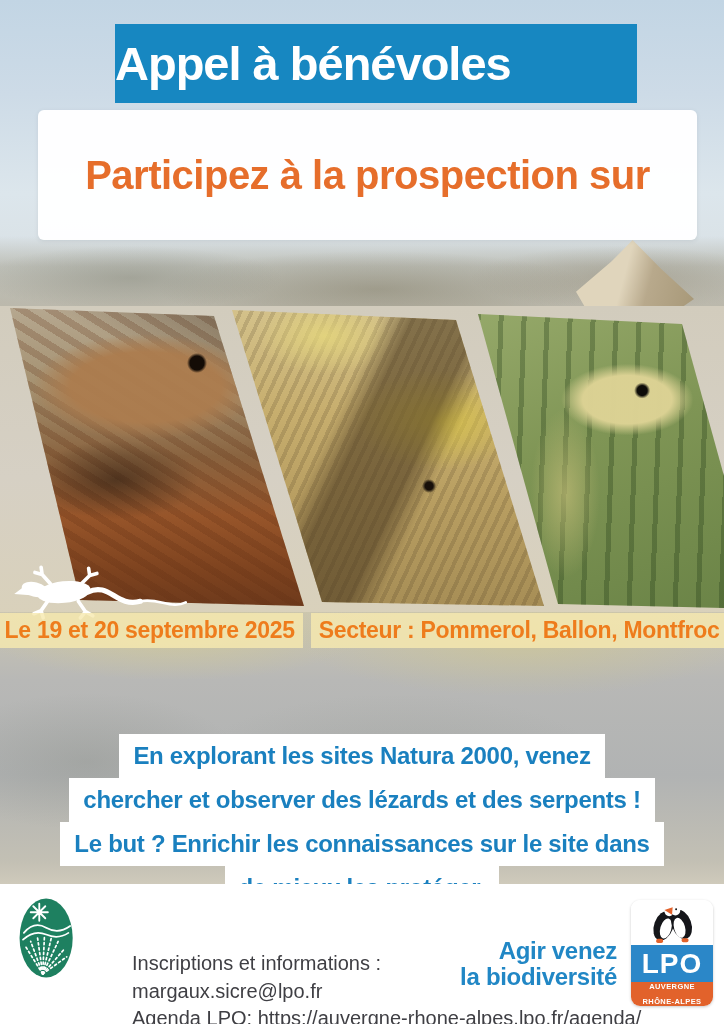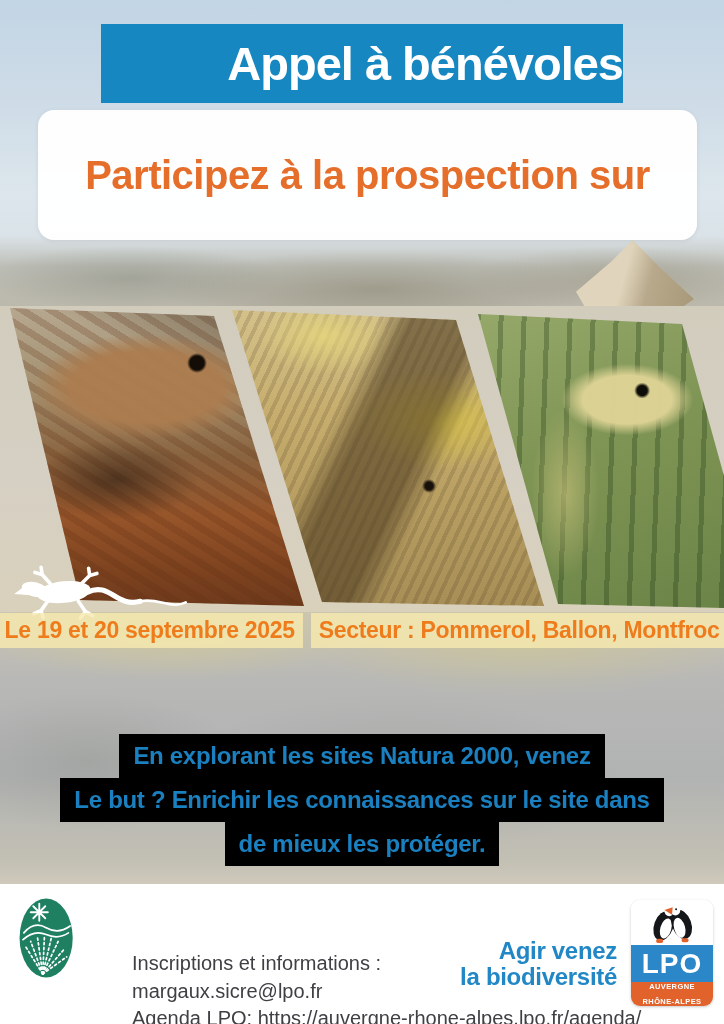--- a/index.html
+++ b/index.html
@@ -26,27 +26,27 @@
     background:linear-gradient(180deg,#d2ccbd 0%,#d6d0c4 55%,#d9d1bb 100%);}
   .bg-veg{position:absolute;left:0;top:612px;width:724px;height:272px;
     background:
       radial-gradient(ellipse 38% 26% at 24% 7%, rgba(216,206,140,.55), rgba(216,206,140,0) 70%),
       radial-gradient(ellipse 44% 30% at 72% 10%, rgba(212,202,136,.5), rgba(212,202,136,0) 70%),
       radial-gradient(ellipse 30% 35% at 12% 55%, rgba(110,115,105,.22), rgba(110,115,105,0) 72%),
       radial-gradient(ellipse 40% 40% at 55% 60%, rgba(125,130,118,.2), rgba(125,130,118,0) 75%),
       linear-gradient(180deg,#cac5b2 0%,#b8b8b6 25%,#b1b3b3 60%,#c3c0b4 92%,#cfcabb 100%);}
 
   
-  .banner{position:absolute;left:101px;top:24px;width:522px;height:79px;
-    background:#1787c1;display:flex;align-items:center;justify-content:flex-end;}
+  .banner{position:absolute;left:115px;top:24px;width:522px;height:79px;
+    background:#1787c1;display:flex;align-items:center;justify-content:flex-start;}
   .banner span{color:#fff;font-size:47px;font-weight:800;letter-spacing:-1px;}
 
   
   .title-card{position:absolute;left:38px;top:110px;width:659px;height:130px;
-    background:rgba(255,255,255,.97);border-radius:16px;
+    background:rgba(255,255,255,.97);border-radius:6px;
     display:flex;flex-direction:row;align-items:center;justify-content:center;
     box-shadow:0 1px 4px rgba(80,90,100,.12);}
   .title-card div{color:#e66e2b;font-size:40px;font-weight:800;letter-spacing:-.5px;line-height:59px;white-space:nowrap;}
 
   
   .photos{position:absolute;left:0;top:306px;width:724px;height:306px;}
   .photo{position:absolute;top:0;}
   .photo--left{left:8px;width:300px;height:300px;
     clip-path:polygon(2px 2px, 206px 10px, 296px 300px, 72px 294px);
     background:
@@ -80,21 +80,21 @@
   
   .date-row{position:absolute;left:0;top:613px;width:724px;
     display:flex;justify-content:center;gap:8px;}
   .date-row span{background:rgba(247,233,176,.82);color:#ee7c1c;
     font-size:23px;font-weight:800;letter-spacing:-.3px;
     padding:4px 8px;white-space:nowrap;}
 
   
   .desc{position:absolute;left:0;top:734px;width:724px;text-align:center;}
   .desc .line{line-height:36px;}
-  .desc .line span{display:inline-block;background:#000000;color:#1a80bf;
+  .desc .line span{display:inline-block;background:#ffffff;color:#1a80bf;
     font-size:24px;font-weight:800;letter-spacing:-.3px;
     padding:4px 14px;white-space:nowrap;}
 
   
   .footer{position:absolute;left:0;top:884px;width:724px;height:140px;background:#fff;}
   .parc-logo-svg{position:absolute;left:17px;top:10px;width:60px;height:88px;}
   .parc-text{position:absolute;left:38px;top:52px;width:68px;text-align:right;color:#a04b50;}
   .parc-text .p1{font-size:15px;font-weight:700;line-height:16px;}
   .parc-text .p2,.parc-text .p3{font-size:11px;line-height:12px;}
   .parc-text .p4{font-size:12px;font-weight:700;line-height:13px;color:#b5383f;}
@@ -155,20 +155,21 @@
     <path d="M248 80 C 282 72 308 96 336 82" stroke="#ffffff" stroke-width="5" fill="none" stroke-linecap="round"></path>
   </svg>
 
   <div class="date-row">
     <span>Le 19 et 20 septembre 2025</span>
     <span>Secteur : Pommerol, Ballon, Montfroc</span>
   </div>
 
   <div class="desc">
     <div class="line"><span>En explorant les sites Natura 2000, venez</span></div>
+    <div class="line"><span>chercher et observer des lézards et des serpents !</span></div>
     <div class="line"><span>Le but ? Enrichir les connaissances sur le site dans</span></div>
     <div class="line"><span>de mieux les protéger.</span></div>
   </div>
 
   <div class="footer">
 
     <svg class="parc-logo-svg" viewBox="0 0 70 100">
       <ellipse cx="34" cy="50" rx="31" ry="46" fill="#1e8060"></ellipse>
       <g stroke="#ffffff" stroke-width="2.2" stroke-linecap="round">
         <path d="M26 10 V30 M16 20 H36 M19 13 L33 27 M33 13 L19 27"></path>

